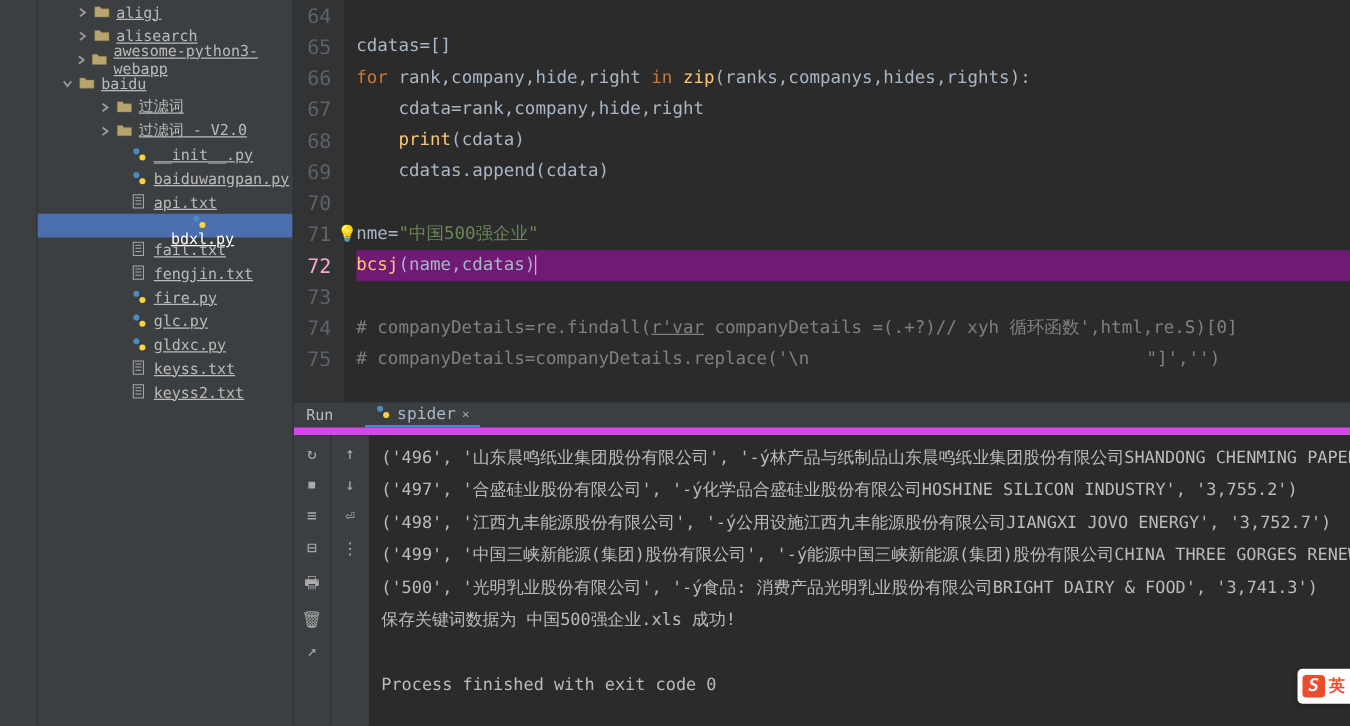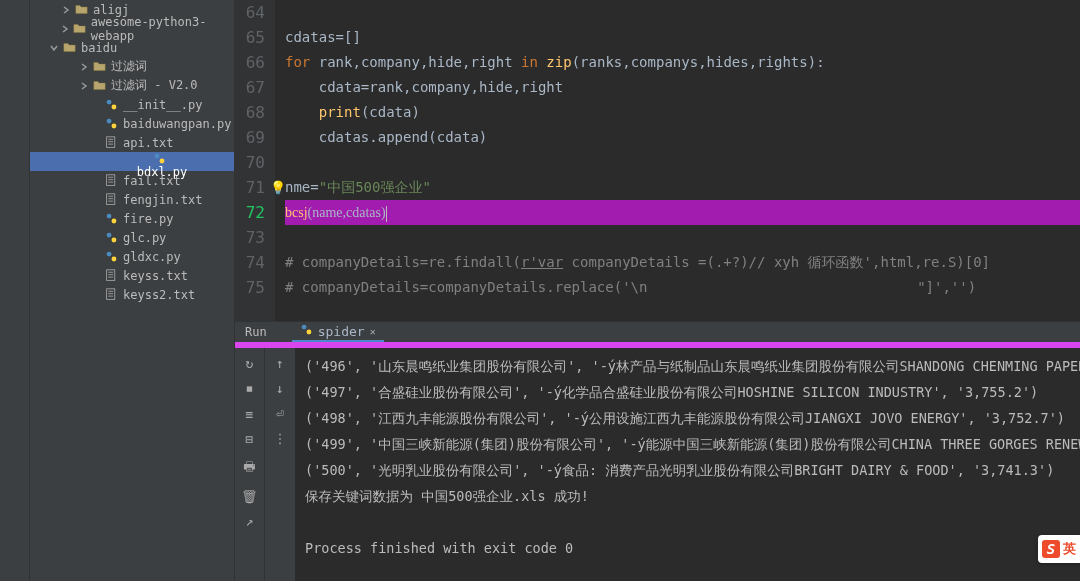--- a/index.html
+++ b/index.html
@@ -24,20 +24,21 @@
   overflow: hidden;
   border-right: 1px solid #323232;
 }
 .tree-item {
   display: flex;
   align-items: center;
   height: 19px;
   padding-left: var(--indent, 0);
   cursor: pointer;
   color: #bbbbbb;
+  text-decoration: underline;
 }
 .tree-item.active { background: #4b6eaf; color: #fff; flex-direction: column; }
 .tree-chevron {
   width: 12px;
   height: 12px;
   display: inline-flex;
   align-items: center;
   justify-content: center;
   margin-right: 2px;
   color: #999;
@@ -69,30 +70,30 @@
 }
 .gutter {
   width: 40px;
   background: #313335;
   text-align: right;
   padding-right: 10px;
   color: #606366;
   font-size: 16px;
   line-height: 25px;
 }
-.gutter .current { color: #22c55e; }
+.gutter .current { color: #f9a8d4; }
 .code-area {
   flex: 1;
   padding-left: 10px;
   line-height: 25px;
   font-size: 14px;
   position: relative;
 }
 .code-line { white-space: pre; }
-.code-line.highlight { background: #a21caf; font-family: Liberation Serif, serif; }
+.code-line.highlight { background: #701a75; }
 .kw { color: #cc7832; }
 .fn { color: #ffc66d; }
 .str { color: #6a8759; }
 .cmt { color: #808080; }
 .param { color: #a9b7c6; }
 .op { color: #a9b7c6; }
 .underline { text-decoration: underline; }
 .bulb {
   position: absolute;
   left: -5px;
@@ -207,20 +208,33 @@
           <svg width="10" height="10" viewBox="0 0 10 10">
             <path d="M3 2 L7 5 L3 8" stroke="#999" fill="none" stroke-width="1.5"></path>
           </svg>
         </span>
         <span class="tree-icon folder-icon">
           <svg width="13" height="13" viewBox="0 0 16 16">
             <path d="M1 3 h5 l1.5 2 H15 v8 H1 z" fill="#b7a56d" stroke="#8a7a40" stroke-width="0.5"></path>
           </svg>
         </span>
         <span class="tree-label">aligj</span>
+      </div>
+      <div class="tree-item" style="--indent: 30px;">
+        <span class="tree-chevron">
+          <svg width="10" height="10" viewBox="0 0 10 10">
+            <path d="M3 2 L7 5 L3 8" stroke="#999" fill="none" stroke-width="1.5"></path>
+          </svg>
+        </span>
+        <span class="tree-icon folder-icon">
+          <svg width="13" height="13" viewBox="0 0 16 16">
+            <path d="M1 3 h5 l1.5 2 H15 v8 H1 z" fill="#b7a56d" stroke="#8a7a40" stroke-width="0.5"></path>
+          </svg>
+        </span>
+        <span class="tree-label">alisearch</span>
       </div>
       <div class="tree-item" style="--indent: 30px;">
         <span class="tree-chevron">
           <svg width="10" height="10" viewBox="0 0 10 10">
             <path d="M3 2 L7 5 L3 8" stroke="#999" fill="none" stroke-width="1.5"></path>
           </svg>
         </span>
         <span class="tree-icon folder-icon">
           <svg width="13" height="13" viewBox="0 0 16 16">
             <path d="M1 3 h5 l1.5 2 H15 v8 H1 z" fill="#b7a56d" stroke="#8a7a40" stroke-width="0.5"></path>

